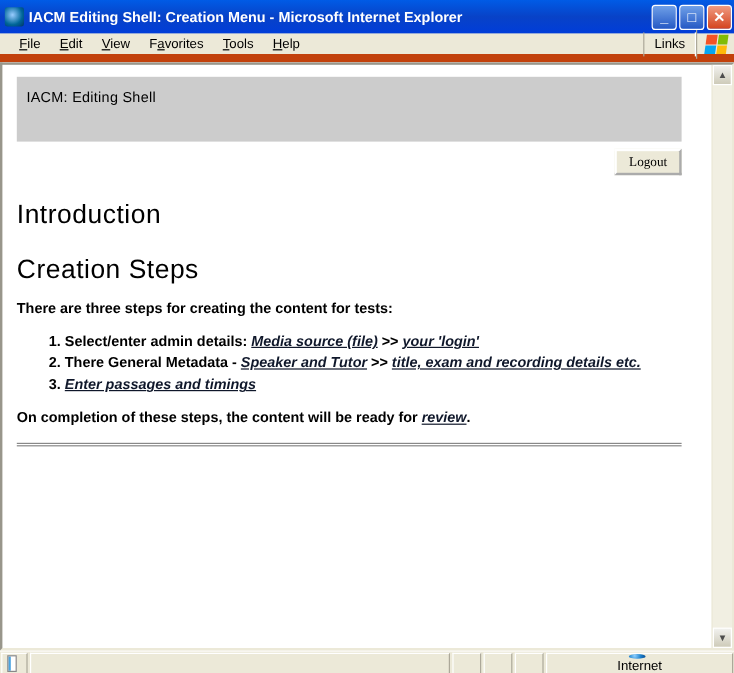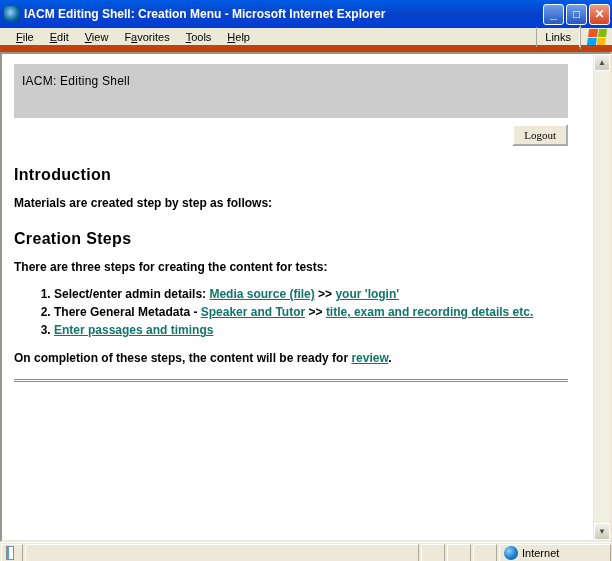--- a/index.html
+++ b/index.html
@@ -145,42 +145,43 @@
   .logout-btn {
     background: #ece9d8;
     border: 2px outset #fff;
     padding: 3px 10px;
     font-family: Tahoma;
     font-size: 11px;
     cursor: default;
   }
   h2.section {
     font-family: Verdana, sans-serif;
-    font-weight: bold;
-    font-size: 16px;
+    font-weight: normal;
+    font-size: 22px;
     letter-spacing: .02em;
     margin: 20px 0 10px;
   }
   .body-text {
     font-family: Verdana, sans-serif;
     font-weight: bold;
     font-size: 12px;
     margin: 12px 0;
   }
   ol.steps {
     font-family: Verdana, sans-serif;
     font-weight: bold;
     font-size: 12px;
     margin: 8px 0 8px 24px;
     padding: 0 0 0 16px;
   }
   ol.steps li { margin: 2px 0; line-height: 1.35; }
   a.vlink {
-    color: #0f766e;
+    color: #0f172a;
     text-decoration: underline;
+    font-style: italic;
   }
   .plain { font-weight: bold; }
   hr.rule {
     border: none;
     border-top: 3px double #888;
     margin: 14px 0 0;
   }
 
   .statusbar {
     height: 20px;
@@ -196,21 +197,21 @@
     border-left-color: #fff;
     height: 18px;
     margin: 0 1px;
     display: flex;
     align-items: center;
     padding: 0 4px;
     background: #ece9d8;
   }
   .status-pane.grow { flex: 1; }
   .status-pane.small { width: 24px; }
-  .status-pane.zone { width: 112px; }
+  .status-pane.zone { width: 156px; flex-direction: column; }
   .globe-icon {
     width: 14px; height: 14px;
     border-radius: 50%;
     background: radial-gradient(circle at 35% 35%, #8fd0ff 0%, #1a7ecb 55%, #0a4b8f 100%);
     margin-right: 4px;
     position: relative;
   }
   .ie-page-icon {
     width: 14px; height: 14px;
     background: #fff;
@@ -256,21 +257,20 @@
 
     <div class="header-block">
       <div class="header-sub">IACM: Editing Shell</div>
     </div>
 
     <div class="logout-row">
       <button class="logout-btn">Logout</button>
     </div>
 
     <h2 class="section">Introduction</h2>
-    <div class="body-text">Materials are created step by step as follows:</div>
 
     <h2 class="section">Creation Steps</h2>
     <div class="body-text">There are three steps for creating the content for tests:</div>
 
     <ol class="steps">
       <li>
         <span class="plain">Select/enter admin details: </span><a class="vlink">Media source (file)</a><span class="plain"> &gt;&gt; </span><a class="vlink">your 'login'</a>
       </li>
       <li>
         <span class="plain">There General Metadata - </span><a class="vlink">Speaker and Tutor</a><span class="plain"> &gt;&gt; </span><a class="vlink">title, exam and recording details etc.</a>

